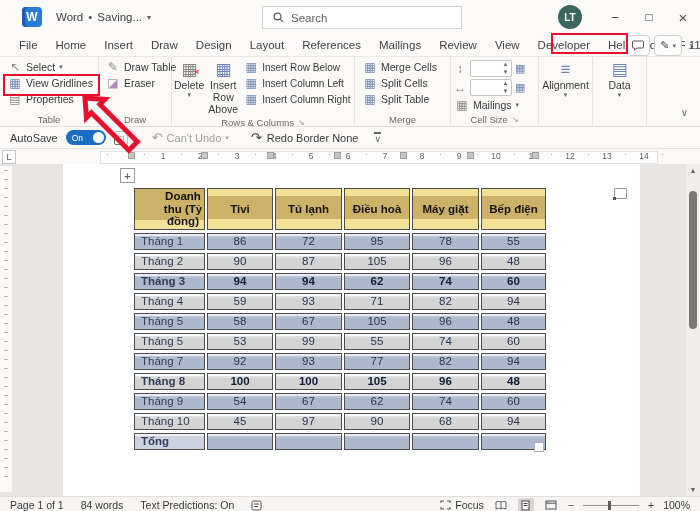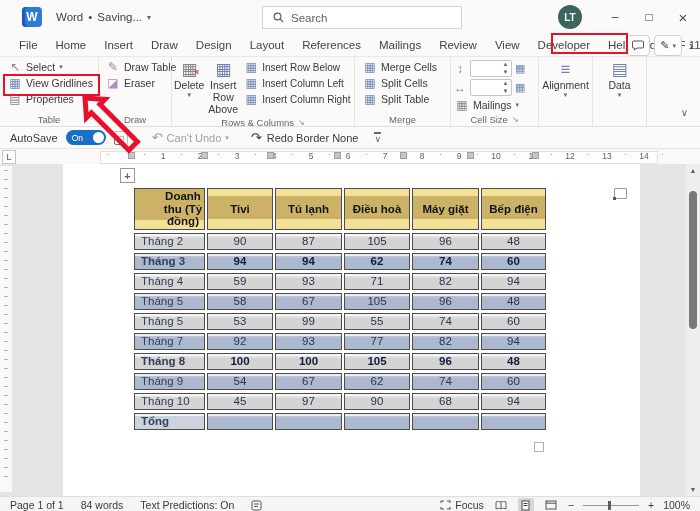--- a/index.html
+++ b/index.html
@@ -396,20 +396,28 @@
             <tr id="table-head">
               <th class="first">Doanh thu (Tỷ đồng)</th>
               <th>Tivi</th>
               <th>Tủ lạnh</th>
               <th>Điều hoà</th>
               <th>Máy giặt</th>
               <th>Bếp điện</th>
             </tr>
           </thead>
         <tbody id="table-body">
+            <tr class="blue">
+              <td class="lbl">Tháng 1</td>
+              <td>86</td>
+              <td>72</td>
+              <td>95</td>
+              <td>78</td>
+              <td>55</td>
+            </tr>
             <tr class="gray">
               <td class="lbl">Tháng 2</td>
               <td>90</td>
               <td>87</td>
               <td>105</td>
               <td>96</td>
               <td>48</td>
             </tr>
             <tr class="blue boldrow">
               <td class="lbl">Tháng 3</td>

